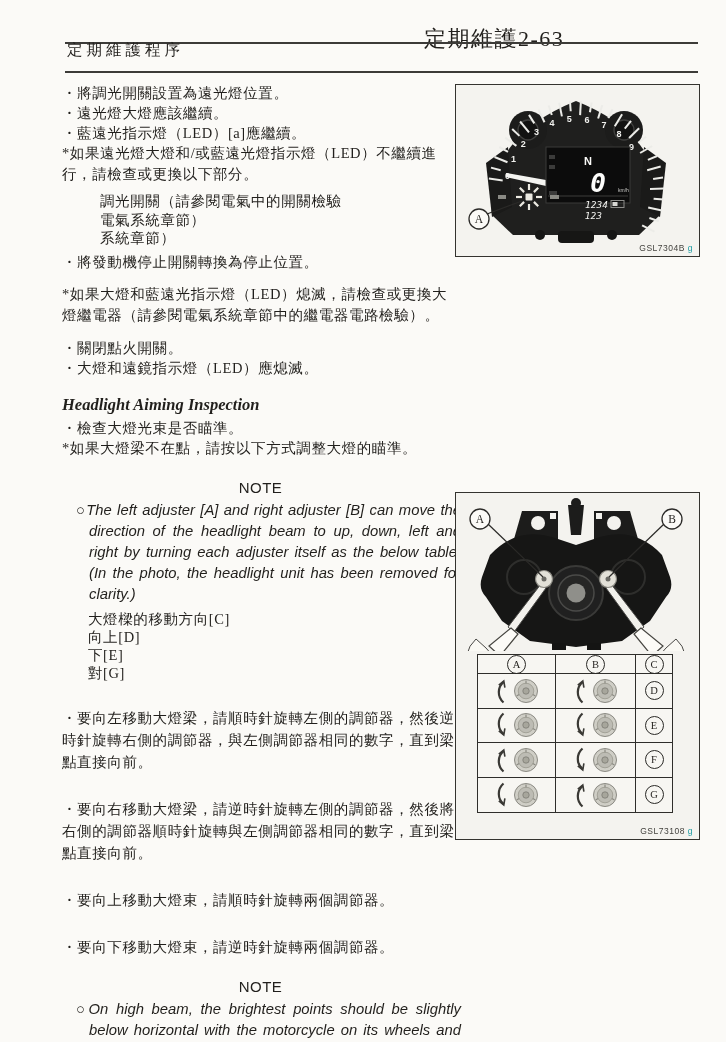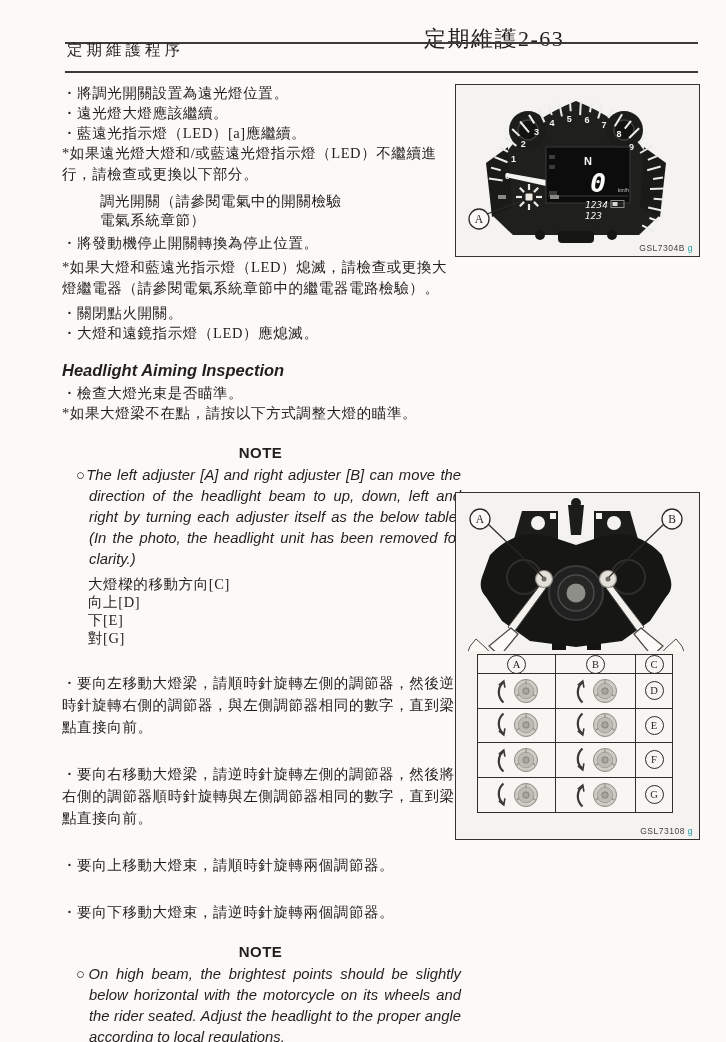--- a/index.html
+++ b/index.html
@@ -8,25 +8,25 @@
   .page{position:absolute;inset:0}
   .page-num{position:absolute;left:424px;top:24px;font-size:22px;letter-spacing:1.5px}
   .rule{position:absolute;left:65px;width:633px;height:1.6px;background:#3c3b38}
   .r1{top:42px}.r2{top:71px}
   .section-title{position:absolute;left:67px;top:40px;font-size:15.5px;letter-spacing:4px}
   .col{position:absolute;left:62px;top:83px;width:397px;font-size:14.5px;letter-spacing:.6px;line-height:20px}
   .line{min-height:18px}
   .star{line-height:21px}
   .refs1{margin:7px 0 4px 38px;line-height:18.5px}
   .refs2{margin:5px 0 2px 26px;line-height:18px}
-  .mt12{margin-top:4px}.mt4{margin-top:4px}
+  .mt12{margin-top:12px}.mt4{margin-top:4px}
   .en-head{margin-top:17px;margin-bottom:3px;font-style:italic;font-weight:bold;font-size:16.5px;
-           font-family:Liberation Sans, sans-serif;letter-spacing:0}
+           font-family:Liberation Serif, serif;letter-spacing:0}
   .note{margin-top:19px}
-  .note-title{text-align:center;font-family:"Liberation Sans",sans-serif;font-weight:bold;font-size:15px;
+  .note-title{text-align:center;font-family:"Liberation Sans",sans-serif;font-weight:normal;font-size:15px;
               letter-spacing:.5px;margin-bottom:2px}
   .note-body{font-family:"Liberation Sans",sans-serif;font-style:italic;font-size:14.8px;line-height:21px;
              text-align:justify;padding-left:27px;text-indent:-13px;letter-spacing:0;width:372px}
   .p{margin-top:25px;line-height:22px}
   .figure{position:absolute;left:455px;width:243px;border:1.4px solid #34332f;background:#f4f3ef}
   .f1{top:84px;height:171px}
   .f2{top:492px;height:346px}
   .figure svg.photo{position:absolute;left:0;top:0}
   .caption{position:absolute;right:6px;bottom:3px;font-family:Liberation Sans, sans-serif;
            font-size:8.5px;color:#44433f;letter-spacing:.5px}
@@ -72,20 +72,21 @@
   <div class="rule r2"></div>
 
   <div class="col">
     <div class="line">・將調光開關設置為遠光燈位置。</div>
     <div class="line">・遠光燈大燈應該繼續。</div>
     <div class="line">・藍遠光指示燈（LED）[a]應繼續。</div>
     <div class="line star">*如果遠光燈大燈和/或藍遠光燈指示燈（LED）不繼續進行，請檢查或更換以下部分。</div>
     <div class="refs1">
       <div class="line">調光開關（請參閱電氣中的開關檢驗</div>
       <div class="line">電氣系統章節）</div>
+      <div class="line">系統章節）</div>
     </div>
     <div class="line">・將發動機停止開關轉換為停止位置。</div>
     <div class="line star mt12">*如果大燈和藍遠光指示燈（LED）熄滅，請檢查或更換大燈繼電器（請參閱電氣系統章節中的繼電器電路檢驗）。</div>
     <div class="line mt12">・關閉點火開關。</div>
     <div class="line">・大燈和遠鏡指示燈（LED）應熄滅。</div>
     <div class="en-head">Headlight Aiming Inspection</div>
     <div class="line">・檢查大燈光束是否瞄準。</div>
     <div class="line star">*如果大燈梁不在點，請按以下方式調整大燈的瞄準。</div>
 
     <div class="note">

